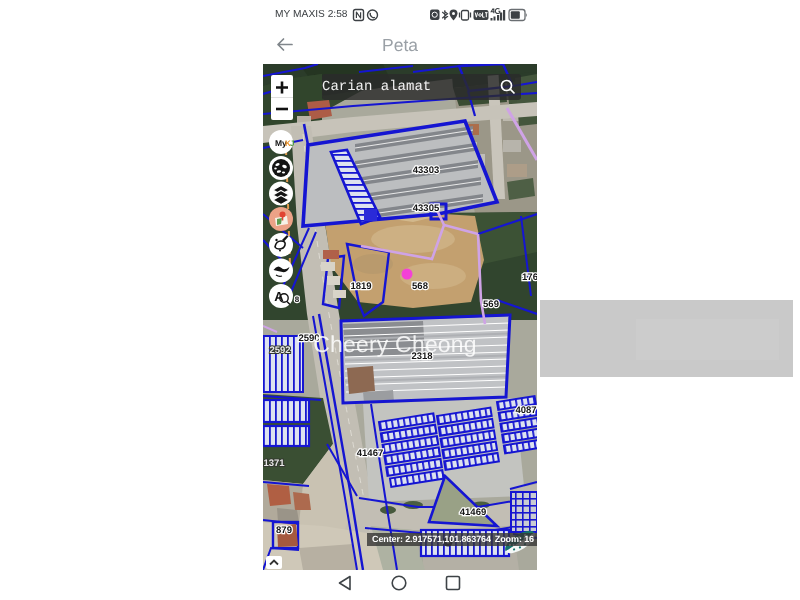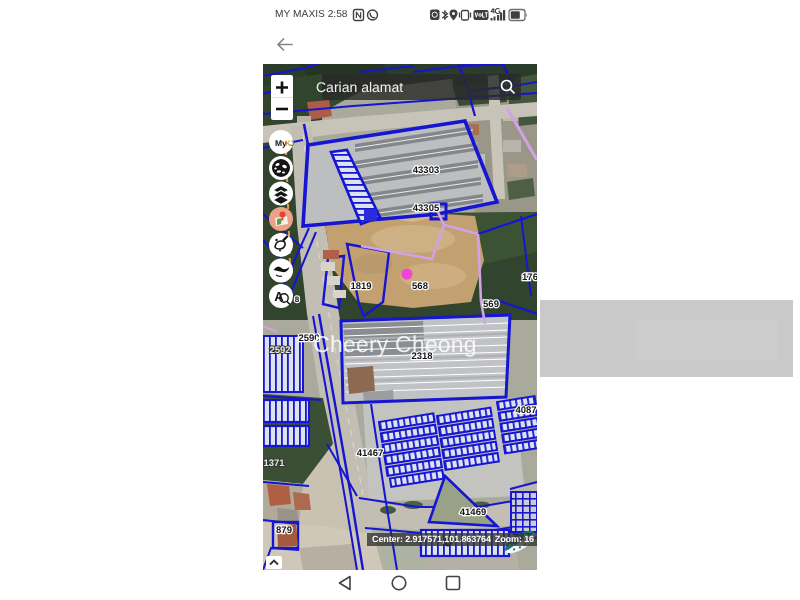--- a/index.html
+++ b/index.html
@@ -52,20 +52,21 @@
     <rect x="75" y="4" width="2.2" height="10.5" fill="#3c4044"></rect>
 
     <rect x="81" y="3.5" width="16" height="11" rx="2.5" fill="none" stroke="#6a6e72" stroke-width="1.3"></rect>
     <rect x="82.8" y="5.3" width="9" height="7.4" rx="1" fill="#3c4044"></rect>
     <path d="M97.8 7 a2.5 2.5 0 0 1 0 4" fill="#6a6e72"></path>
   </svg>
 
   <svg class="abs" style="left:276px;top:37px;" width="18" height="15" viewBox="0 0 18 15">
     <path d="M16 7.5 H2 M7.5 2 L2 7.5 L7.5 13" fill="none" stroke="#80868b" stroke-width="1.7" stroke-linecap="round" stroke-linejoin="round"></path>
   </svg>
+  <div class="abs" style="left:300px;top:35px;width:200px;text-align:center;font-size:17.5px;color:#9aa0a6;">Peta</div>
 
   <div class="abs" style="left:540px;top:300px;width:253px;height:77px;background:#c9c9c9;"></div>
   <div class="abs" style="left:636px;top:319px;width:143px;height:41px;background:#cccccc;"></div>
 
   <div class="abs" style="left:263px;top:64px;width:274px;height:506px;overflow:hidden;background:#a8a89c;">
     <svg width="274" height="506" viewBox="0 0 274 506" style="position:absolute;left:0;top:0;">
 
       <defs>
         <pattern id="hv" width="6" height="6" patternUnits="userSpaceOnUse">
           <rect width="6" height="6" fill="#dde2ef"></rect>
@@ -339,21 +340,21 @@
     </svg>
 
     <div class="abs" style="left:8px;top:11px;width:22px;height:45px;background:#fff;border-radius:2px;"></div>
     <div class="abs" style="left:8px;top:33px;width:22px;height:1px;background:#e0e0e0;"></div>
     <svg class="abs" style="left:8px;top:11px;" width="22" height="45" viewBox="0 0 22 45">
       <path d="M5 12.5 H17 M11 6.5 V18.5" stroke="#111" stroke-width="2.6"></path>
       <path d="M5 34 H17" stroke="#111" stroke-width="2.6"></path>
     </svg>
 
     <div class="abs" style="left:59px;top:10px;width:199px;height:26px;background:rgba(43,43,43,0.82);border-radius:3px;"></div>
-    <div class="abs" style="left:53px;top:10px;height:26px;line-height:26px;color:#f1f1f1;font-size:14px;">Carian alamat</div>
+    <div class="abs" style="left:59px;top:10px;height:26px;line-height:26px;color:#f1f1f1;font-size:14px;font-family:Liberation Mono, monospace;">Carian alamat</div>
     <svg class="abs" style="left:236px;top:14px;" width="18" height="18" viewBox="0 0 18 18">
       <circle cx="7.5" cy="7.5" r="5" fill="none" stroke="#fff" stroke-width="1.7"></circle>
       <path d="M11.2 11.2 L15.5 15.5" stroke="#fff" stroke-width="1.7"></path>
     </svg>
 
     <svg class="abs" style="left:0;top:0;" width="274" height="506" viewBox="0 0 274 506" pointer-events="none">
       <path d="M23,86 L25,140 L27,200" stroke="#e09a50" stroke-width="2" fill="none" stroke-dasharray="5 4"></path>
           </svg>
     <svg class="abs" style="left:5px;top:64px;" width="28" height="182" viewBox="0 0 28 182">
 

